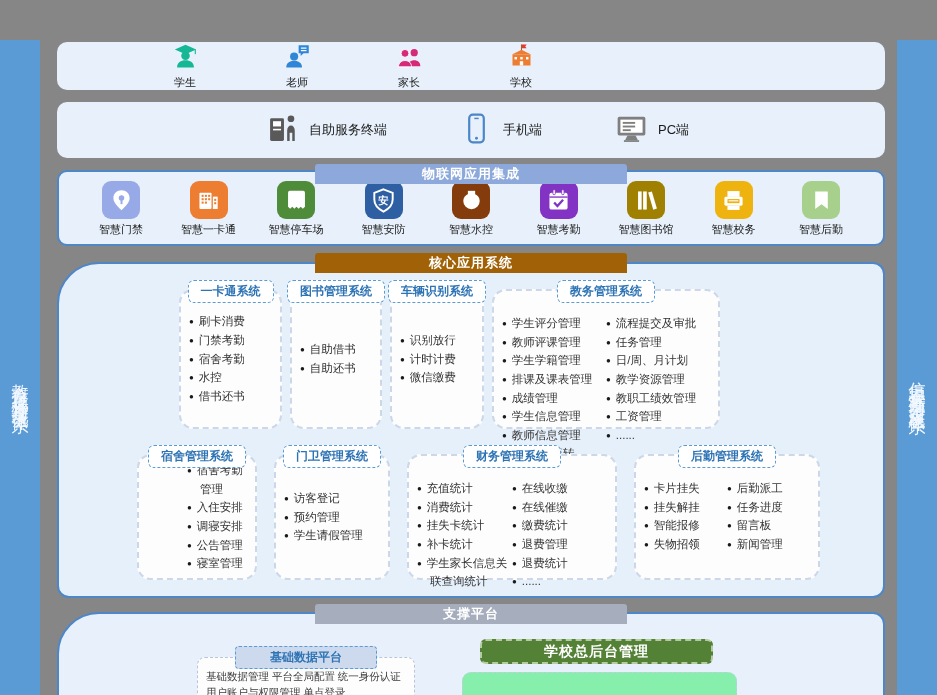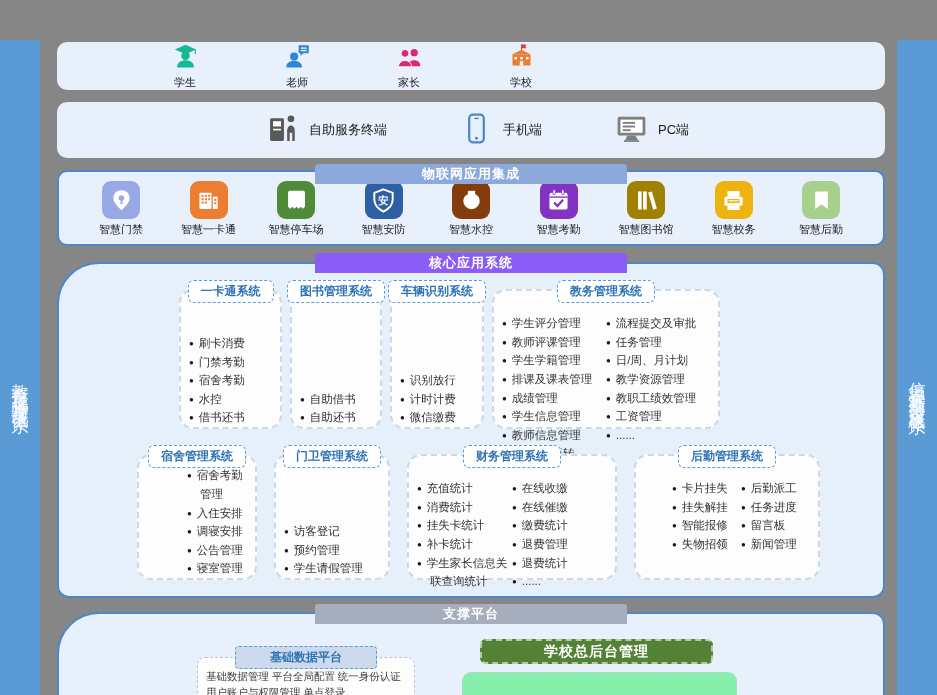--- a/index.html
+++ b/index.html
@@ -66,21 +66,21 @@
     border-radius:14px;box-sizing:border-box;
   }
   #core-row-0 .sys-card{height:140px;}
   #core-row-1 .sys-card{height:126px;}
   .sys-pill{
     position:absolute;top:-11px;left:50%;transform:translateX(-50%);
     background:#ffffff;border:1px dashed #5b9bd5;border-radius:6px;
     padding:2px 12px;color:#2e74b5;font-size:12px;font-weight:bold;white-space:nowrap;
   }
   .card-body{display:flex;height:100%;box-sizing:border-box;padding:0 8px;}
-  .card-body.center{align-items:flex-end;justify-content:center;}
+  .card-body.center{align-items:center;justify-content:center;}
   .card-body.cols{align-items:flex-start;padding-top:23px;}
   .card-body ul{list-style:none;margin:0;padding:0;flex:1;}
   .card-body li{
     font-size:11.5px;color:#333;line-height:1.62;
     padding-left:13px;text-indent:-13px;
   }
   .card-body li::before{content:"●";font-size:8px;margin-right:5px;color:#1a1a1a;position:relative;top:-1px;}
   
   #support-panel{top:572px;height:112px;border-radius:42px 12px 12px 12px;}
   #support-ribbon{top:-10px;background:#a6aebe;}
@@ -297,21 +297,21 @@
             <svg viewBox="0 0 24 24" xmlns="http://www.w3.org/2000/svg">
               <path fill="#ffffff" d="M6.8 4.5h10.4V19l-5.2-3.9L6.8 19z"></path>
             </svg>
           </div>
           <div class="lbl">智慧后勤</div>
         </div>
       </div>
   </div>
 
   <div class="panel bordered" id="core-panel">
-    <div class="ribbon" id="core-ribbon" style="background: #8b5cf6;">核心应用系统</div>
+    <div class="ribbon" id="core-ribbon" style="background: #a16207;">核心应用系统</div>
     <div class="card-row" id="core-row-0">
         <div class="sys-card" style="width: 103px;">
           <div class="sys-pill">一卡通系统</div>
           <div class="card-body center">
             <ul>
               <li>刷卡消费</li>
               <li>门禁考勤</li>
               <li>宿舍考勤</li>
               <li>水控</li>
               <li>借书还书</li>
@@ -398,21 +398,21 @@
             <ul>
               <li>在线收缴</li>
               <li>在线催缴</li>
               <li>缴费统计</li>
               <li>退费管理</li>
               <li>退费统计</li>
               <li>......</li>
             </ul>
           </div>
         </div>
-        <div class="sys-card" style="width: 186px; padding-left: 28px;">
+        <div class="sys-card" style="width: 186px;">
           <div class="sys-pill">后勤管理系统</div>
           <div class="card-body cols">
             <ul>
               <li>卡片挂失</li>
               <li>挂失解挂</li>
               <li>智能报修</li>
               <li>失物招领</li>
             </ul>
             <ul>
               <li>后勤派工</li>

